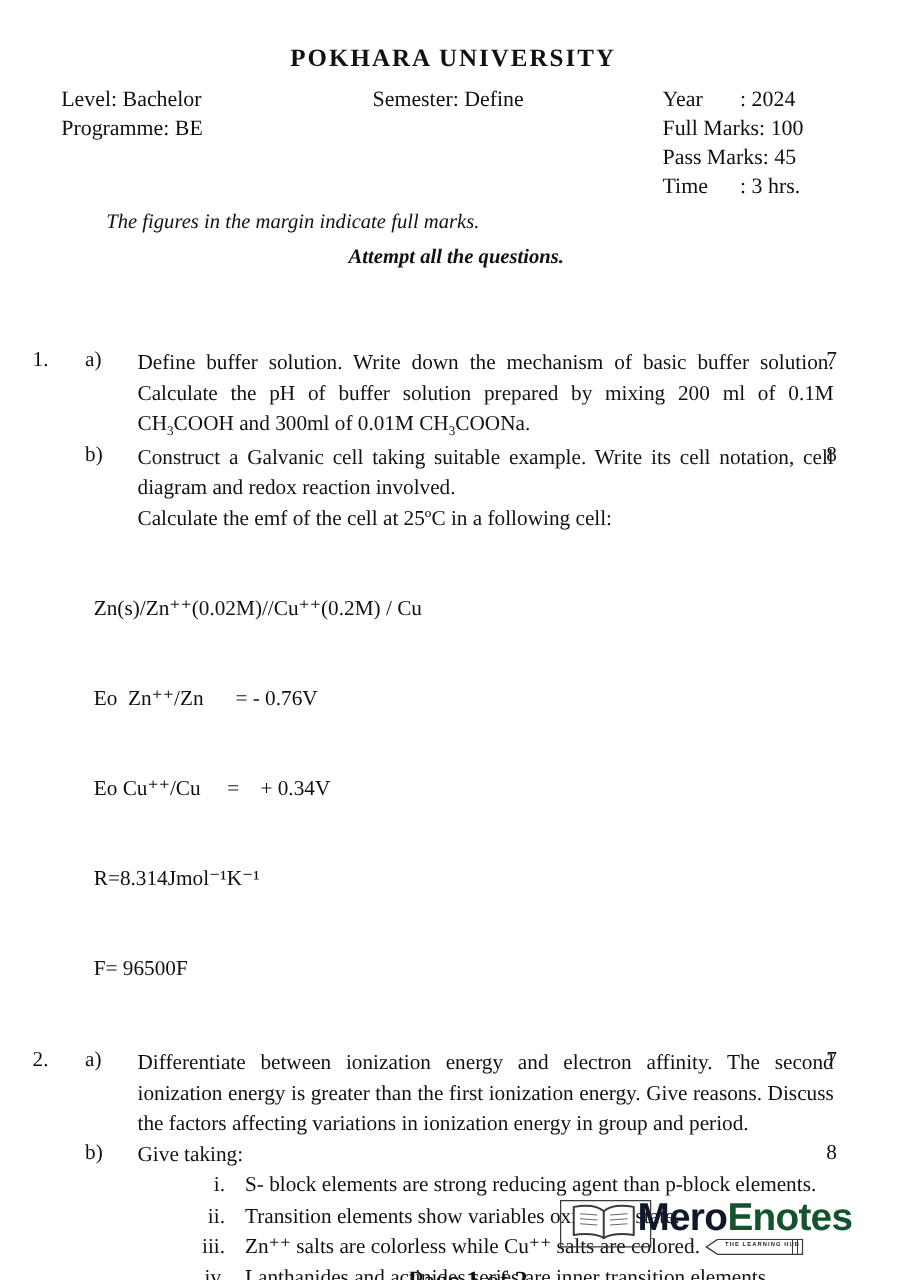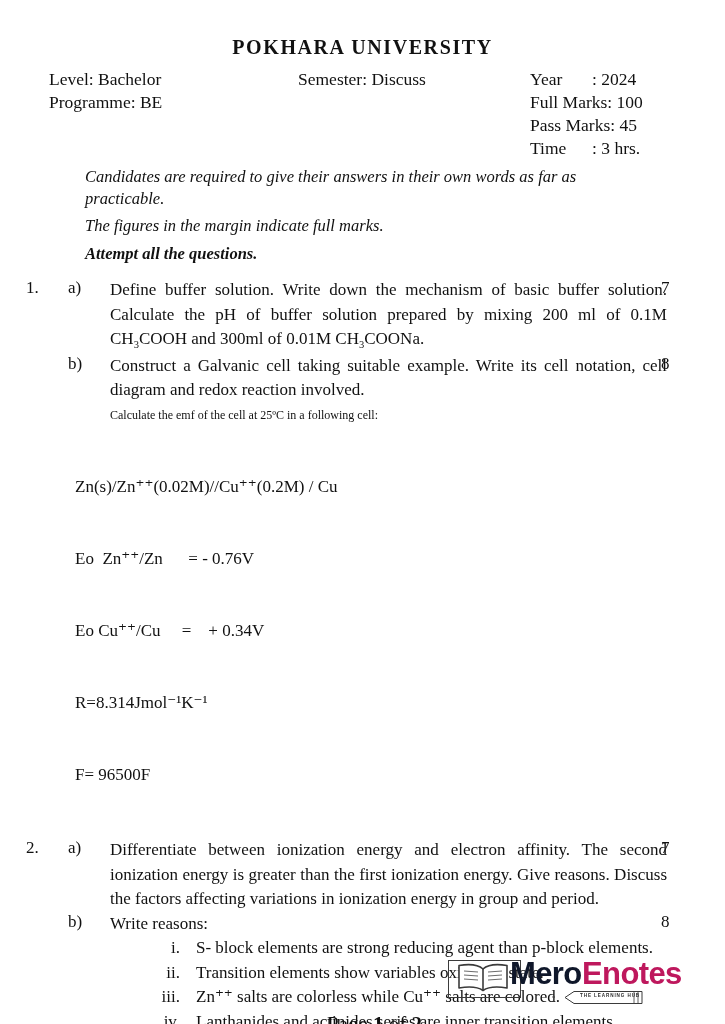--- a/index.html
+++ b/index.html
@@ -54,21 +54,21 @@
   .instructions {
     position: absolute;
     top: 166px;
     left: 85px;
     width: 560px;
     font-style: italic;
     font-size: 16.5px;
     line-height: 21.5px;
   }
   .instr-block { margin-bottom: 6px; }
-  .instr-strong { font-weight: bold; }
+  .instr-strong { font-weight: bold; text-align: center; }
 
   
   .questions {
     position: absolute;
     top: 278px;
     left: 0;
     width: 725px;
   }
   .qrow {
     position: relative;
@@ -105,21 +105,21 @@
     top: 0;
     font-size: 17px;
     text-align: left;
     width: 16px;
   }
 
   
   .qcont {
     padding-left: 110px;
     padding-right: 58px;
-    font-size: 12px;
+    font-size: 17px;
     line-height: 24.5px;
   }
 
   
   .eqblock {
     padding-left: 75px;
     font-size: 17px;
     line-height: 24px;
     white-space: pre;
   }
@@ -234,32 +234,31 @@
 <div class="page">
 
   <div class="uni-title">POKHARA UNIVERSITY</div>
 
   <div class="meta">
     <div class="meta-col-left">
       <div class="meta-line"><span>Level:</span><span> Bachelor</span></div>
       <div class="meta-line"><span>Programme:</span><span> BE</span></div>
     </div>
     <div class="meta-col-mid">
-      <div class="meta-line"><span>Semester:</span><span> Discuss</span></div>
+      <div class="meta-line"><span>Semester:</span><span> Define</span></div>
     </div>
     <div class="meta-col-right">
       <div class="meta-line"><span class="lbl-pad">Year</span><span>: </span><span>2024</span></div>
       <div class="meta-line"><span>Full Marks:</span><span> </span><span>100</span></div>
       <div class="meta-line"><span>Pass Marks:</span><span> </span><span>45</span></div>
       <div class="meta-line"><span class="lbl-pad">Time</span><span>: </span><span>3 hrs.</span></div>
     </div>
   </div>
 
   <div class="instructions">
-    <div class="instr-block">Candidates are required to give their answers in their own words as far as practicable.</div>
     <div class="instr-block">The figures in the margin indicate full marks.</div>
     <div class="instr-block instr-strong">Attempt all the questions.</div>
   </div>
 
   <div class="questions">
 
     <div class="qrow" style="margin-bottom:2px;">
       <span class="qnum">1.</span>
       <span class="qlet">a)</span>
       <div class="qtext"><span>Define buffer solution. Write down the mechanism of basic buffer solution. Calculate the pH of buffer solution prepared by mixing 200 ml of 0.1M CH</span><sub>3</sub><span>COOH and 300ml of 0.01M CH</span><sub>3</sub><span>COONa.</span></div>
@@ -282,21 +281,21 @@
 
     <div class="qrow" style="margin-top:3px;">
       <span class="qnum">2.</span>
       <span class="qlet">a)</span>
       <div class="qtext">Differentiate between ionization energy and electron affinity. The second ionization energy is greater than the first ionization energy. Give reasons. Discuss the factors affecting variations in ionization energy in group and period.</div>
       <span class="marks">7</span>
     </div>
 
     <div class="qrow">
       <span class="qlet">b)</span>
-      <div class="qtext nojustify">Write reasons:</div>
+      <div class="qtext nojustify">Give taking:</div>
       <span class="marks">8</span>
     </div>
     <div class="rlist">
       <div class="ritem">
         <span class="rmark">i.</span>
         <span>S- block elements are strong reducing agent than p-block elements.</span>
       </div>
       <div class="ritem nojustify">
         <span class="rmark">ii.</span>
         <span>Transition elements show variables oxidation state.</span>
@@ -318,21 +317,21 @@
 
     <div class="logo">
       <div class="logo-box"></div>
       <svg class="logo-book" width="58" height="30" viewBox="0 0 58 30">
         <path d="M29 7 C24 2.5 14 2 5 3.5 L5 26 C14 24.5 24 25 29 28.5 C34 25 44 24.5 53 26 L53 3.5 C44 2 34 2.5 29 7 Z" fill="#ffffff" stroke="#3b3b3b" stroke-width="1.6" stroke-linejoin="round"></path>
         <path d="M29 7 L29 28.5" fill="none" stroke="#3b3b3b" stroke-width="1.6"></path>
         <path d="M10 9 L24 10 M10 13 L24 14 M10 17 L24 18 M34 10 L48 9 M34 14 L48 13 M34 18 L48 17" fill="none" stroke="#6b6b6b" stroke-width="1"></path>
       </svg>
       <span class="logo-tick">❝</span>
       <div class="logo-mero" style="color:#0f172a;">Mero</div>
-      <div class="logo-enotes" style="color:#be185d;">Enotes</div>
+      <div class="logo-enotes" style="color:#14532d;">Enotes</div>
       <svg class="logo-pencil" viewBox="0 0 80 13">
         <path d="M10 0.5 L78 0.5 L78 12.5 L10 12.5 L1 6.5 Z" fill="#ffffff" stroke="#3b3b3b" stroke-width="1"></path>
         <path d="M70 0.5 L70 12.5 M74 0.5 L74 12.5" stroke="#3b3b3b" stroke-width="0.8"></path>
       </svg>
       <div class="logo-pencil-text">THE LEARNING HUB</div>
     </div>
   </div>
 
 </div>
 

